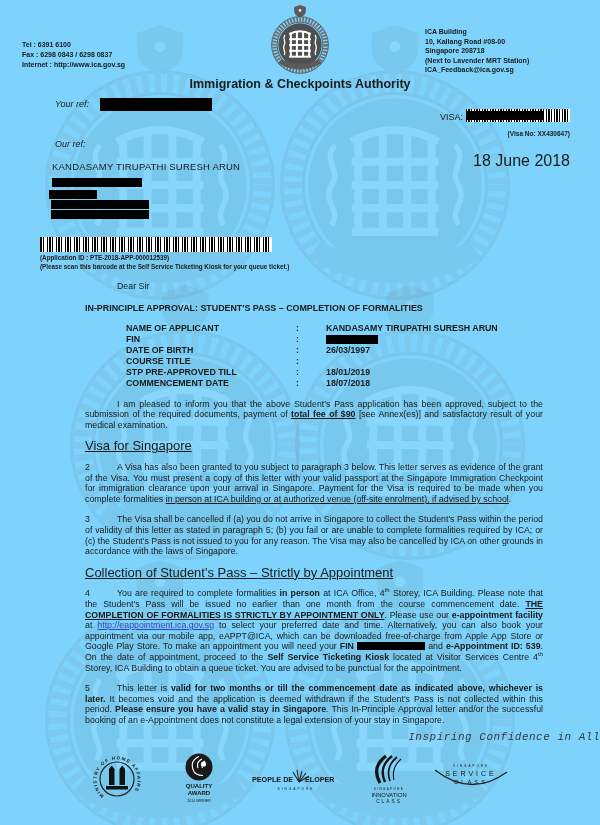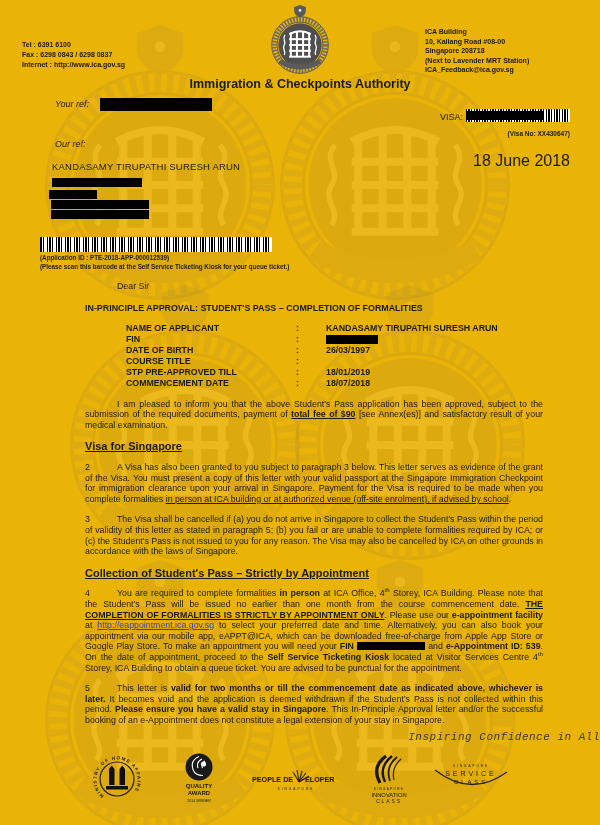--- a/index.html
+++ b/index.html
@@ -1,16 +1,16 @@
 <!DOCTYPE html>
 <html><head>
 <meta charset="utf-8">
 <style>
   html,body{margin:0;padding:0;background:#888;}
-  .page{position:relative;width:600px;height:825px;background:#eab308;margin:0 auto;
+  .page{position:relative;width:600px;height:825px;background:#7dd3fc;margin:0 auto;
         font-family:"Liberation Sans",sans-serif;color:#1a1a1a;overflow:hidden;}
   .wm{position:absolute;opacity:.085;pointer-events:none;}
   
   .contact{position:absolute;left:22px;top:40px;font-size:7px;font-weight:bold;line-height:10px;}
   .addr{position:absolute;left:425px;top:27px;font-size:7px;font-weight:bold;line-height:9.5px;}
   .emblem-main{position:absolute;left:270px;top:5px;}
   .authority{position:absolute;left:0;right:0;top:77px;text-align:center;font-size:12.5px;font-weight:bold;}
   
   .your-ref{position:absolute;left:55px;top:99px;font-style:italic;font-size:9px;}
   .our-ref{position:absolute;left:55px;top:139px;font-style:italic;font-size:9px;}
@@ -33,21 +33,21 @@
   .subject{margin:11px 0 0 0;font-weight:bold;font-size:8.9px;}
   .details{margin-top:10px;font-weight:bold;margin-left:41px;}
   .drow{display:flex;line-height:10.9px;}
   .dlabel{width:170px;flex:none;}
   .dcolon{width:30px;flex:none;}
   .dvalue{flex:1;}
   .redact-fin{display:inline-block;width:52px;height:9px;background:#000;vertical-align:middle;}
   .para{margin:10px 0 0 0;}
   .indent{text-indent:32px;}
   .pnum{display:inline-block;width:32px;}
-  .heading{margin:11px 0 0 0;font-weight:bold;text-decoration:underline;font-size:11px;}
+  .heading{margin:11px 0 0 0;font-weight:normal;text-decoration:underline;font-size:13px;}
   .b{font-weight:bold}.u{text-decoration:underline}
   sup{font-size:6px;line-height:0;}
   .link{color:#3344bb;text-decoration:underline;}
   .redact-inline{display:inline-block;width:68px;height:8px;background:#000;vertical-align:baseline;margin-bottom:-1px;}
   
   .tagline{position:absolute;left:0;right:0;top:731px;text-align:right;
      font-family:Liberation Mono, monospace;font-style:italic;font-size:11px;color:#3a3a3a;letter-spacing:.5px;}
   .logos{position:absolute;left:0;top:752px;width:600px;height:64px;}
   .logo{position:absolute;}
   svg text{font-family:"Liberation Sans",sans-serif;fill:#161616;}

